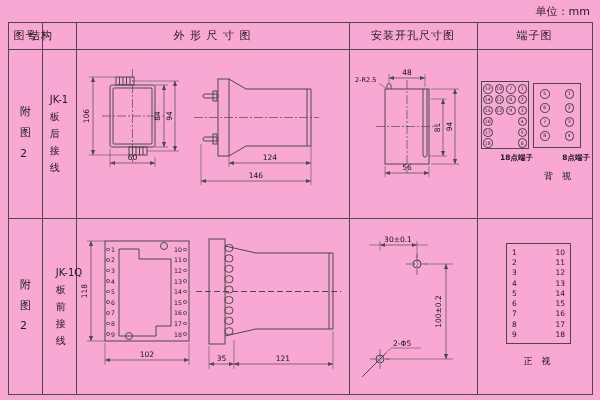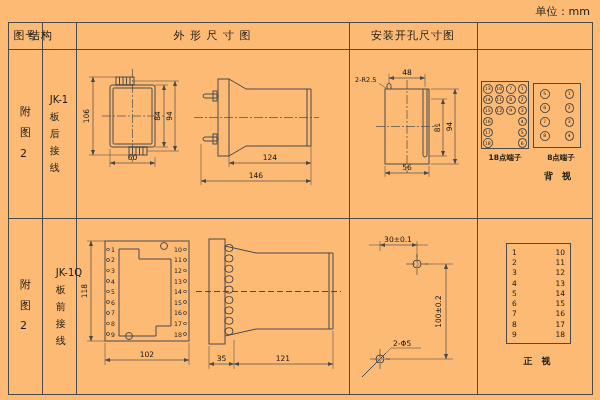--- a/index.html
+++ b/index.html
@@ -1,16 +1,16 @@
 <!DOCTYPE html>
 <html><head>
 <meta charset="utf-8">
 <style>
   html,body{margin:0;padding:0;background:#fff}
-  .page{position:relative;width:600px;height:400px;background:#fdba74;overflow:hidden;
+  .page{position:relative;width:600px;height:400px;background:#f9a8d4;overflow:hidden;
         font-family:"DejaVu Sans","Liberation Sans",sans-serif;color:#1a1a1a}
   .unit{position:absolute;top:4px;right:10px;font-size:11px}
   .tbl{position:absolute;left:8px;top:22px;width:583px;height:371px;border:1px solid #4a4a4a}
   .vline{position:absolute;top:0;bottom:0;width:1px;background:#4a4a4a}
   .hline{position:absolute;left:0;right:0;height:1px;background:#4a4a4a}
   .hc{position:absolute;top:0;height:26px;line-height:26px;text-align:center;font-size:11px;letter-spacing:1px}
   .vc{position:absolute;display:flex;align-items:center;justify-content:center;text-align:left;white-space:pre-line}
   .vc.fig{font-size:11px;line-height:1.9}
   .vc.str{font-size:10px;line-height:1.7}
   .cell{position:absolute}
@@ -22,22 +22,22 @@
   .ext{stroke:#4a4a4a;stroke-width:.55;fill:none}
   .stud{fill:#fff}
   svg text{font-size:7.5px;fill:#111;stroke:none}
   svg text.sm{font-size:6.5px}
   .tbox{position:absolute;border:1px solid #4a4a4a;box-sizing:border-box}
   .grid18{display:grid;grid-template-columns:repeat(4,9.5px);column-gap:2px;row-gap:1.4px;padding:2px;justify-content:center}
   .grid8{display:grid;grid-template-columns:repeat(2,9.5px);column-gap:15px;row-gap:4.5px;padding:5px 4px;justify-content:center}
   .tcirc{width:9.5px;height:9.5px;border:1px solid #3f3f3f;border-radius:50%;display:flex;align-items:center;
          justify-content:center;font-size:4.6px;color:#1a1a1a;box-sizing:border-box}
   .tcirc.hid{visibility:hidden}
-  .tlabel{position:absolute;font-size:7.5px;font-weight:600;text-align:center}
-  .tview{position:absolute;font-size:9px;font-weight:700;text-align:center;letter-spacing:3px}
+  .tlabel{position:absolute;font-size:7.5px;font-weight:600;text-align:right}
+  .tview{position:absolute;font-size:9px;font-weight:400;text-align:center;letter-spacing:3px}
   .pbox{padding:3px 5px}
   .prow{display:flex;justify-content:space-between;align-items:center;height:10.3px;font-size:7.5px}
   .ftcol{position:absolute}
   .fterm{height:10.6px;display:flex;align-items:center;gap:1.5px;font-size:6.2px}
   .fterm.right{justify-content:flex-end}
   .fcirc{width:3.6px;height:3.6px;border:1px solid #4a4a4a;border-radius:50%;box-sizing:border-box}
 </style>
 </head>
 <body>
 
@@ -58,20 +58,21 @@
     <div class="vline" style="left:67px"></div>
     <div class="vline" style="left:340px"></div>
     <div class="vline" style="left:468px"></div>
     <div class="hline" style="top:26px"></div>
     <div class="hline" style="top:195px"></div>
 
     <div class="hc" style="left:0;width:33px">图号</div>
     <div class="hc" style="left:15px;width:34px">结构</div>
     <div class="hc" style="left:340px;width:128px">安装开孔尺寸图</div>
     <div class="hc" style="left:67px;width:273px">外 形 尺 寸 图</div>
+    <div class="hc" style="left:468px;width:115px">端子图</div>
 
     <div class="vc fig" style="left:0;top:26px;width:33px;height:169px">附
 图
 2</div>
     <div class="vc str" style="left:33px;top:26px;width:34px;height:169px">JK-1
 板
 后
 接
 线</div>
 

